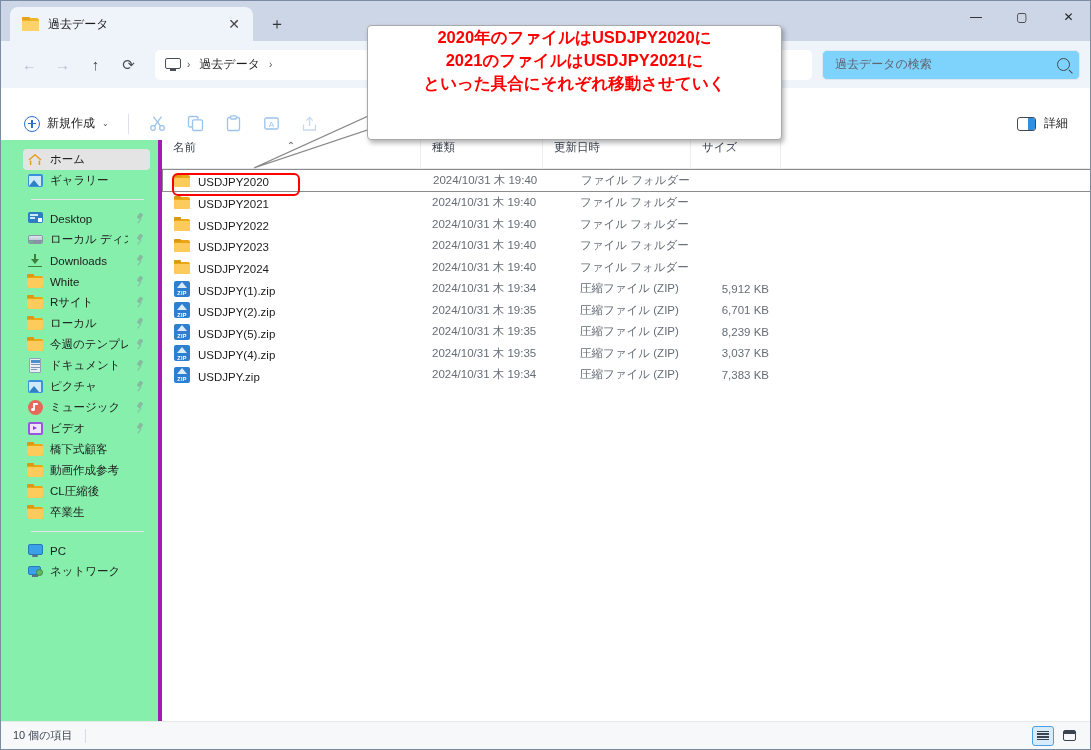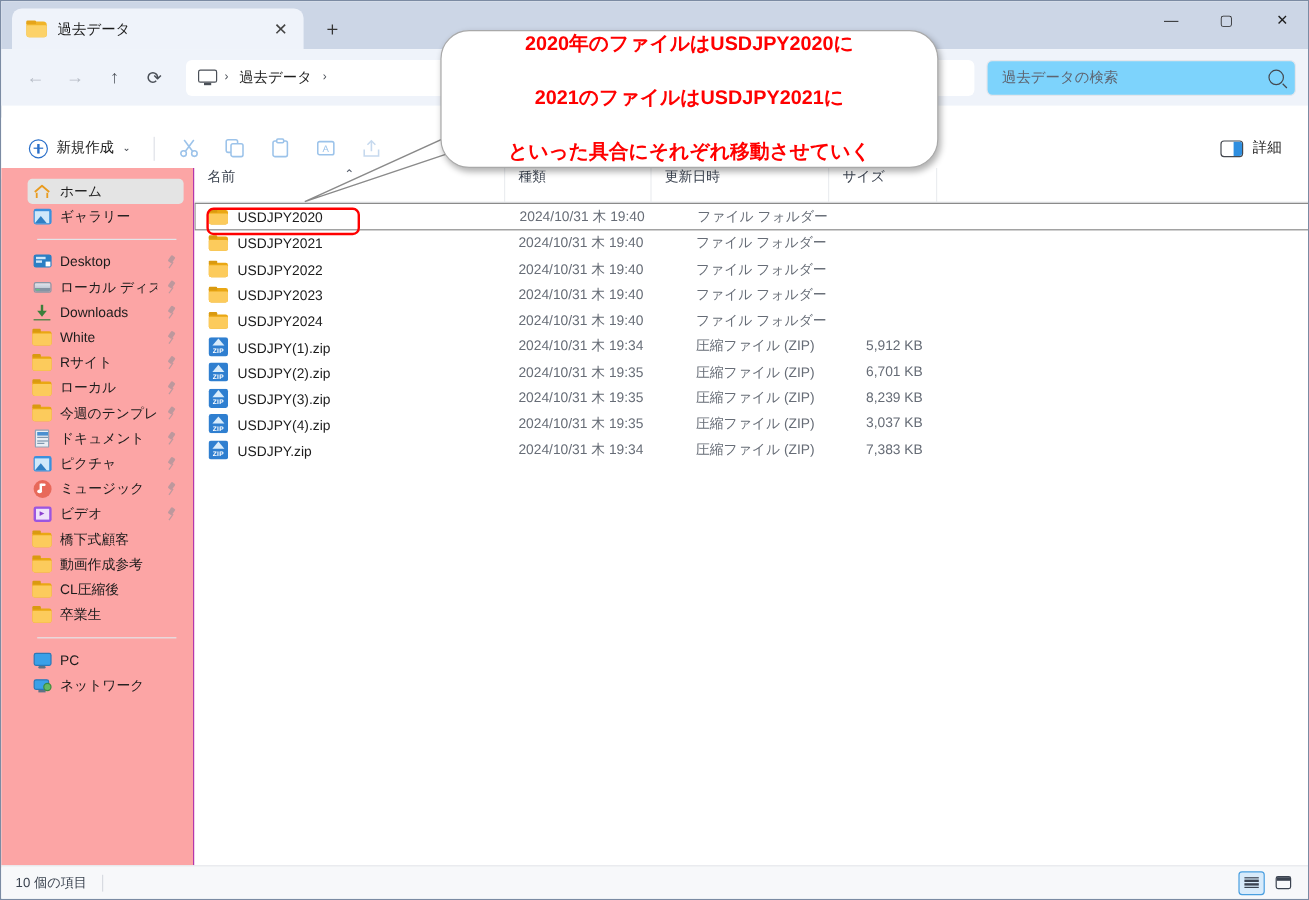--- a/index.html
+++ b/index.html
@@ -152,22 +152,22 @@
     position: relative; overflow: hidden;
   }
   .detail-glyph::after {
     content: ""; position: absolute; right: 0; top: 0; width: 7px; height: 100%;
     background: #2f8fe0;
   }
 
   
   .sidebar {
     position: absolute; left: 0; top: 139px; width: 161px; height: 583px;
-    background: #fca5a5;
-    border-right: 1px solid #a21caf;
+    background: #86efac;
+    border-right: 4px solid #a21caf;
     padding-top: 9px;
     overflow: hidden;
   }
   .nav-item {
     display: flex; align-items: center;
     height: 21px; margin: 0 8px 0 22px;
     padding: 0 6px 0 4px;
     border-radius: 4px;
     font-size: 11.5px; color: #1c1c1c;
     white-space: nowrap;
@@ -339,23 +339,23 @@
 
   
   .callout-tail {
     position: absolute; left: 250px; top: 105px; width: 230px; height: 65px;
     pointer-events: none;
   }
   .callout {
     position: absolute; left: 366px; top: 24px; width: 415px; height: 115px;
     background: #ffffff;
     border: 1px solid #a9a9a9;
-    border-radius: 24px;
+    border-radius: 4px;
     box-shadow: 2px 3px 5px rgba(0,0,0,.30);
-    display: flex; align-items: center; justify-content: space-between;
+    display: flex; align-items: center; justify-content: flex-start;
     flex-direction: column;
     z-index: 20;
   }
   .callout-line {
     font-size: 16.5px; color: #ff0000; font-weight: bold;
     line-height: 1.38; white-space: nowrap;
     text-align: center;
     font-family: "Liberation Sans", "DejaVu Sans", sans-serif;
   }
   .redbox {
@@ -740,21 +740,21 @@
       <span class="cell cell-type">圧縮ファイル (ZIP)</span>
       <span class="cell cell-size">6,701 KB</span>
     </div>
     <div class="row">
       <span class="cell cell-name">
         <span class="zip-icon">
             <span class="bg"></span>
             <span class="fold"></span>
             <span class="lbl">ZIP</span>
           </span>
-        <span>USDJPY(3).zip</span>
+        <span>USDJPY(5).zip</span>
       </span>
       <span class="cell cell-date">2024/10/31 木 19:35</span>
       <span class="cell cell-type">圧縮ファイル (ZIP)</span>
       <span class="cell cell-size">8,239 KB</span>
     </div>
     <div class="row">
       <span class="cell cell-name">
         <span class="zip-icon">
             <span class="bg"></span>
             <span class="fold"></span>

